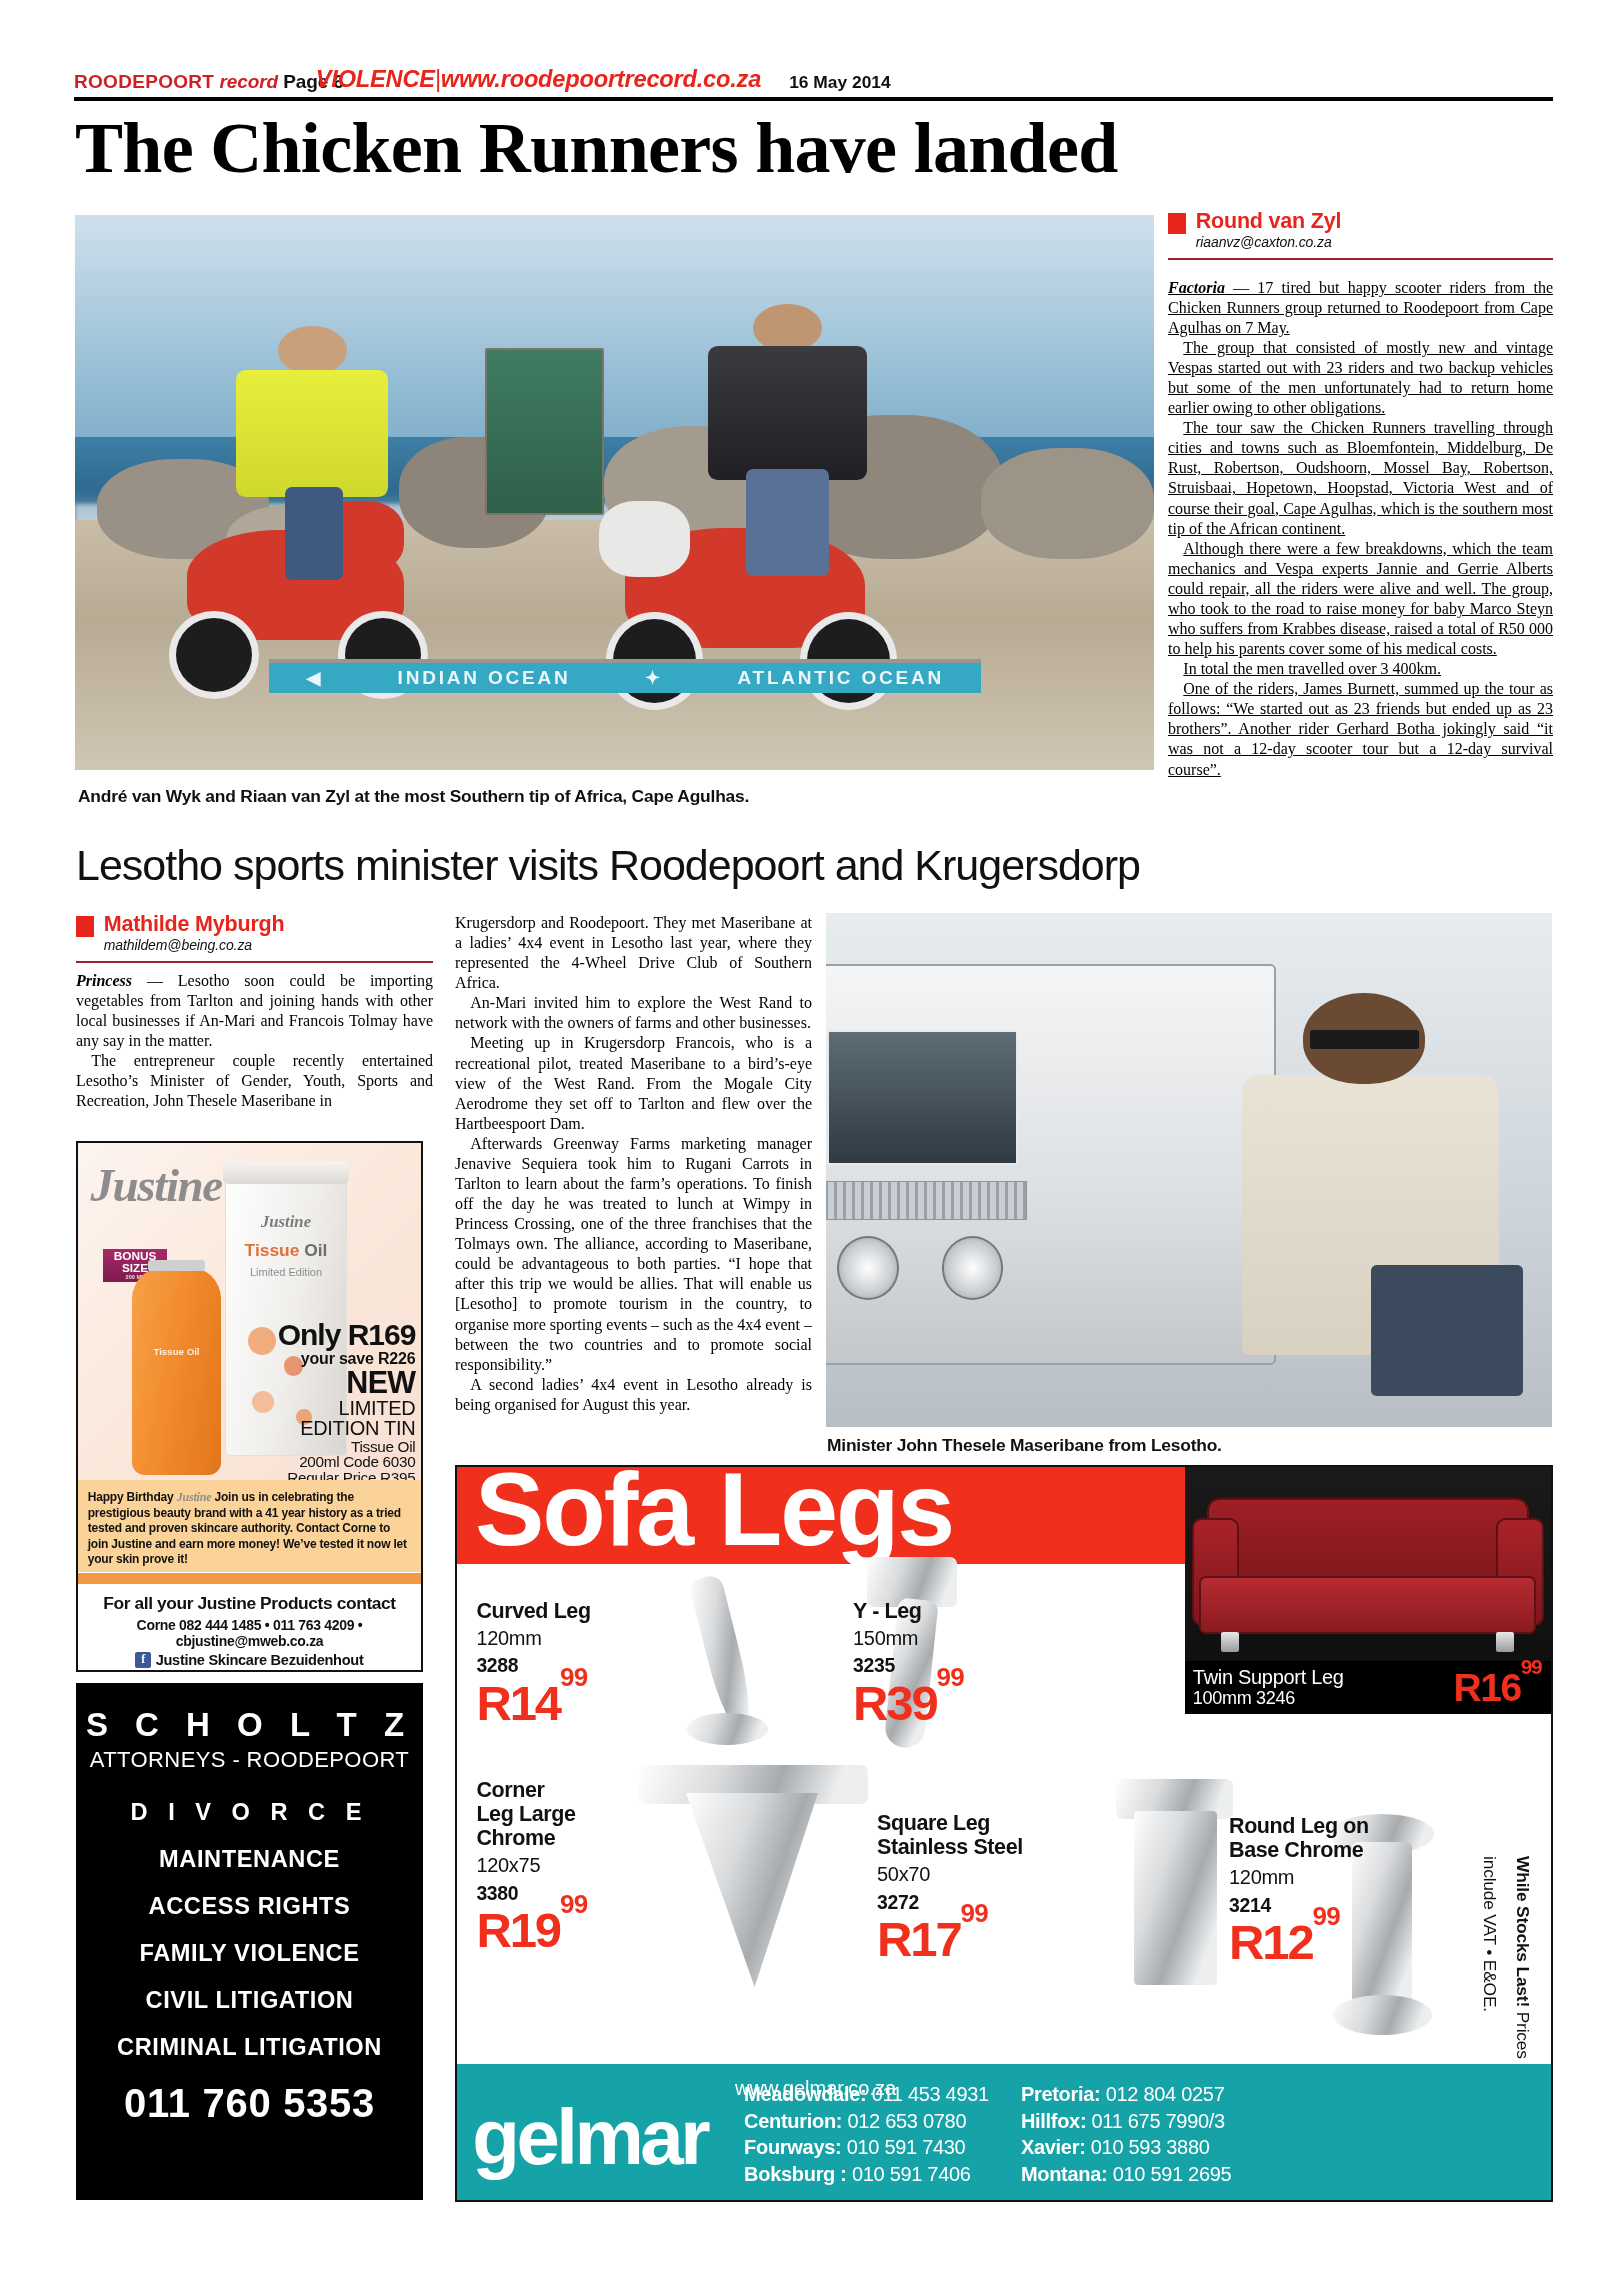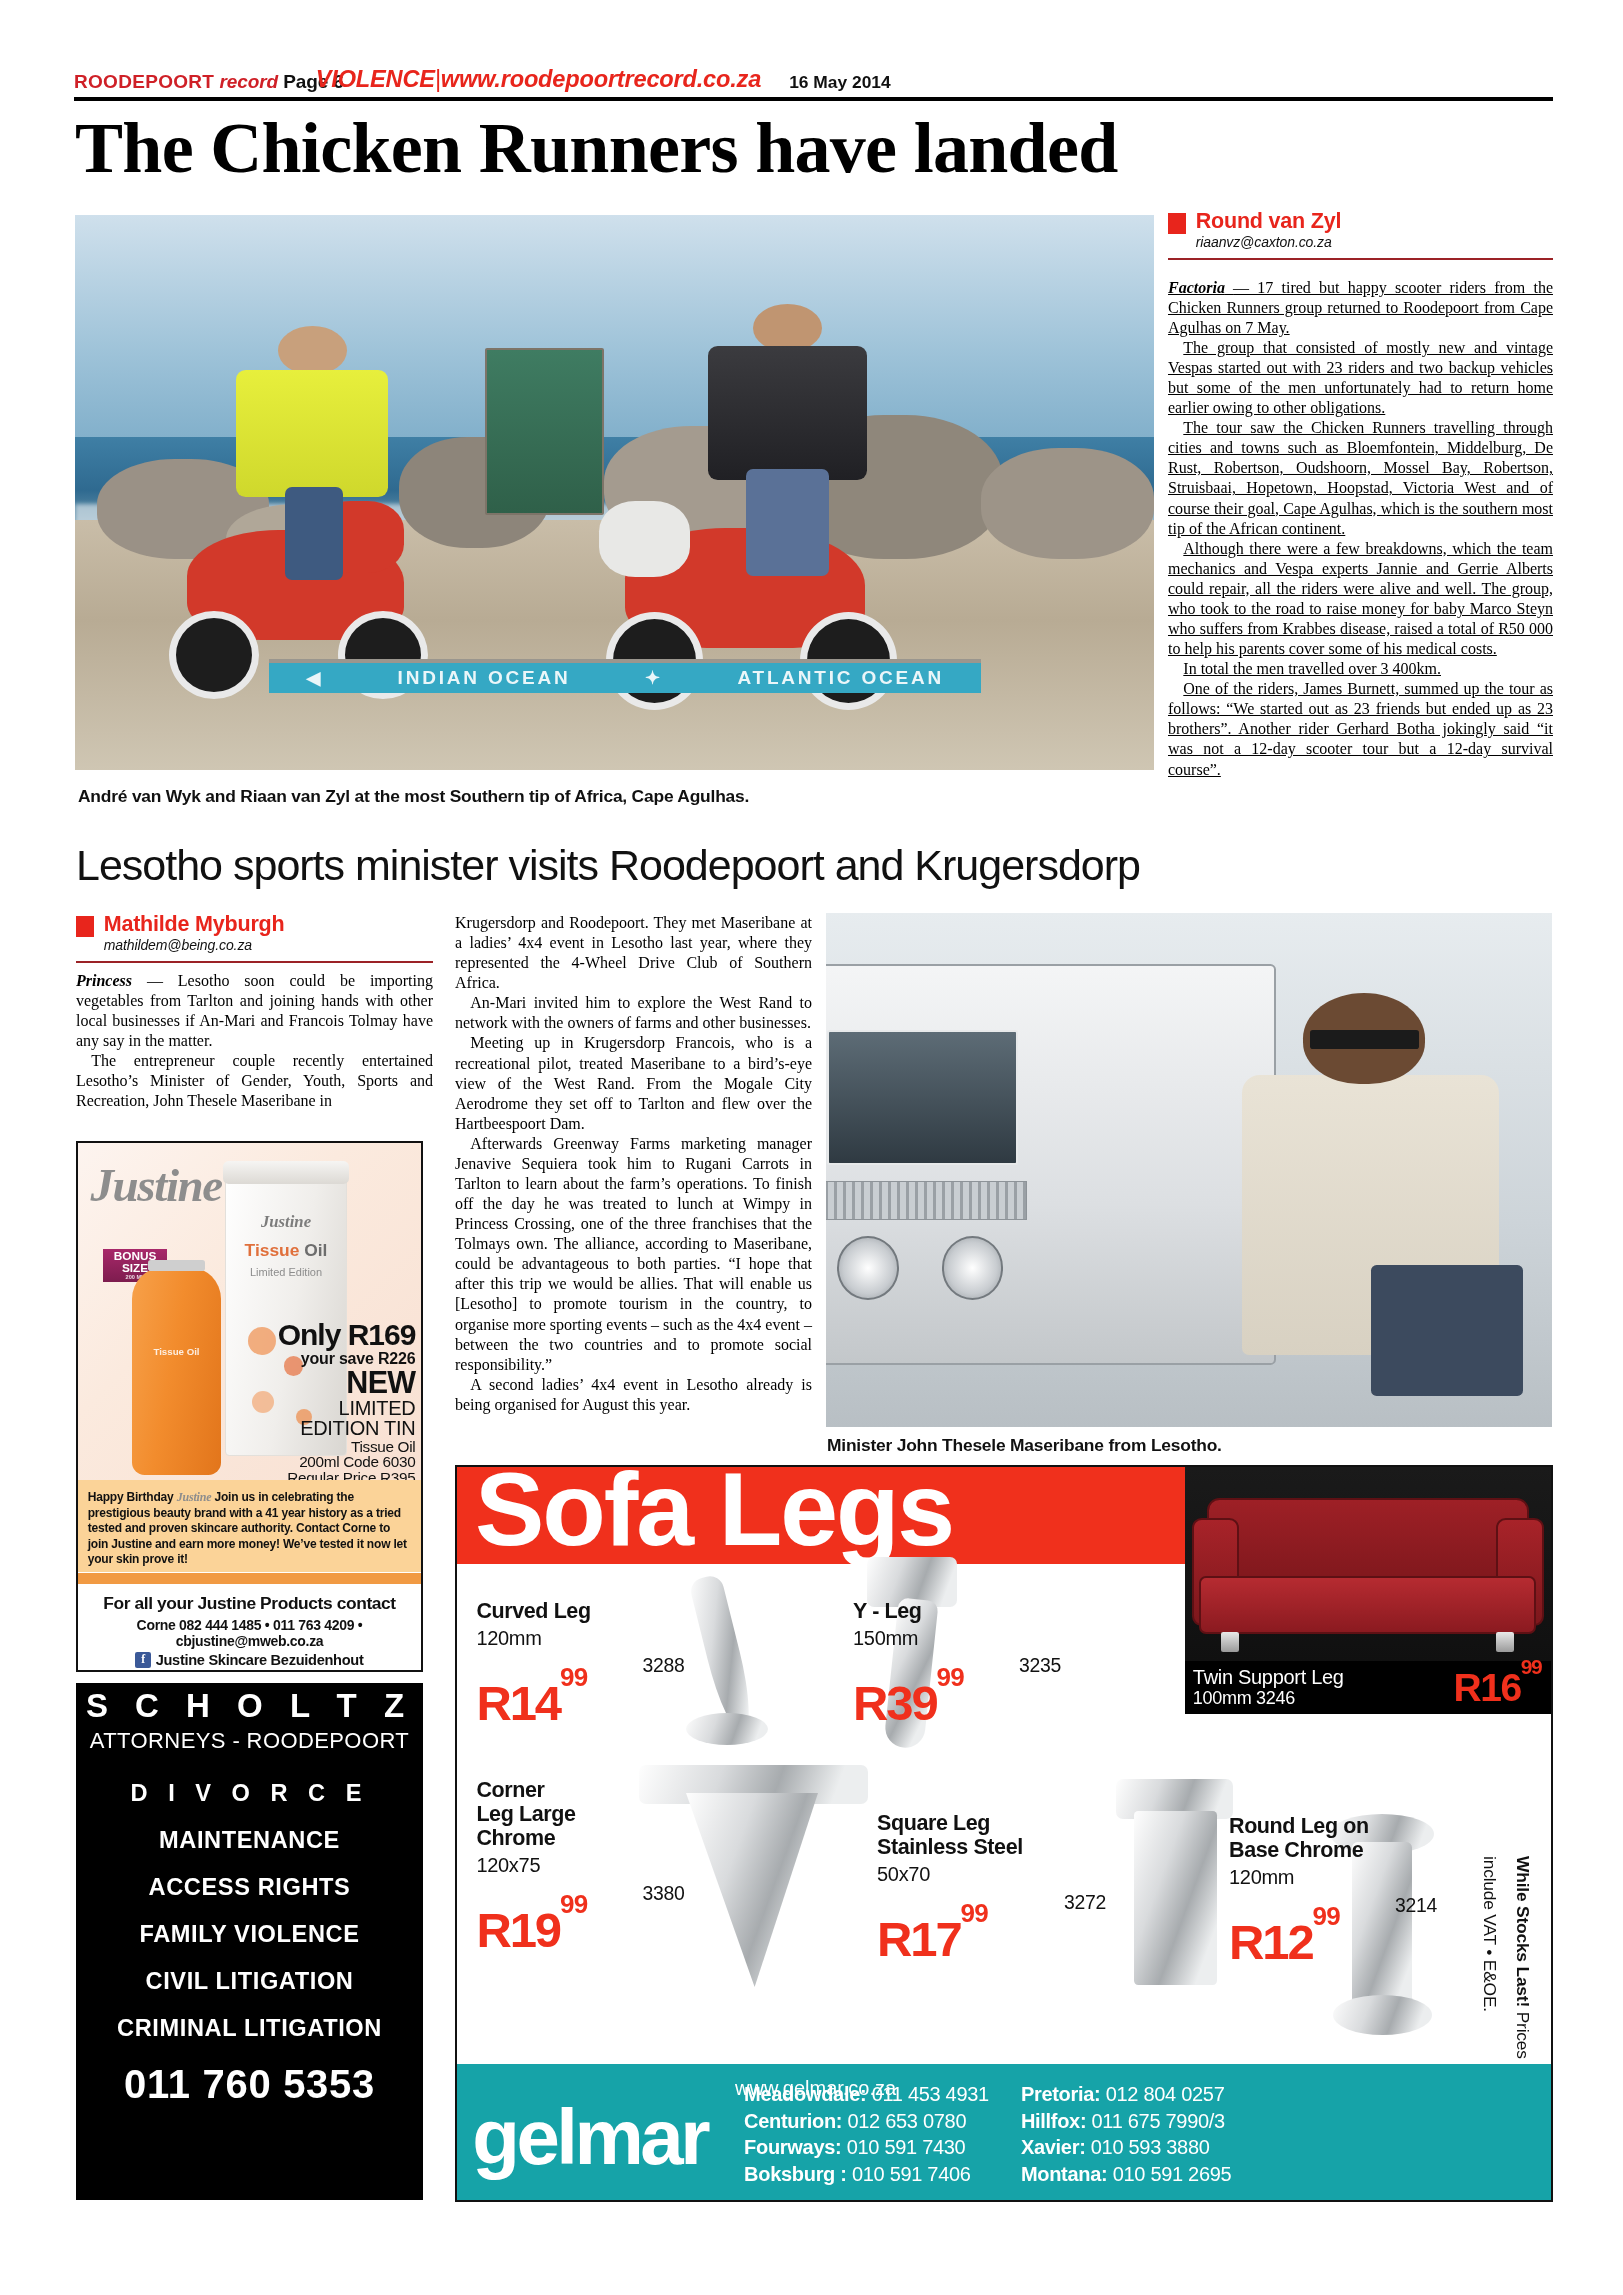--- a/index.html
+++ b/index.html
@@ -216,21 +216,21 @@
   .j-c1 { font-size:17.4px; font-weight:800; color:#111; letter-spacing:-0.4px;}
   .j-c2 { font-size:14px; font-weight:800; color:#111; letter-spacing:-0.3px; margin-top:3.5px;}
   .j-c3 { font-size:14.6px; font-weight:800; color:#111; letter-spacing:-0.3px; margin-top:2.8px;
           display:flex; align-items:center; justify-content:center; gap:4.9px;}
   .fb-icon { width:15.3px; height:15.3px; background:#3b5998; color:#fff; border-radius:2.1px;
              font-size:11.8px; font-weight:800; line-height:15.3px; font-family:"Liberation Serif",serif;}
 
   
   .scholtz {
     position:absolute; left:76px; top:1683px; width:347px; height:517px;
-    background:#000; color:#fff; text-align:center; padding-top:4px;
+    background:#000; color:#fff; text-align:center; padding-top:23px;
   }
   .s-name { font-size:33px; font-weight:700; letter-spacing:9px; }
   .s-sub  { font-size:22px; font-weight:400; letter-spacing:0.4px; margin-top:2.8px;}
   .s-list { margin-top:26px; }
   .s-item { font-size:23.6px; font-weight:700; letter-spacing:0.6px; margin-bottom:20px;}
   .s-item.spaced { letter-spacing:7px; }
   .s-phone { font-size:40px; font-weight:800; letter-spacing:0.7px; margin-top:5.6px;}
 
   
   .gelmar {
@@ -270,21 +270,21 @@
     background:#000; display:flex; align-items:center; padding-left:8.3px; gap:7px;
   }
   .g-twin-txt { color:#fff; font-size:20px; font-weight:400; line-height:1.08; letter-spacing:-0.3px;}
   .g-twin-txt .small { font-size:18px; }
   .g-twin-price { color:#f0301c; font-size:39px; font-weight:800; letter-spacing:-1.4px; margin-left:auto; margin-right:9.7px;}
   .g-twin-price sup { font-size:21px; top:-12.5px; position:relative;}
 
   .prod { position:absolute; }
   .prod .pname { font-size:21.5px; font-weight:700; color:#111; line-height:1.12; letter-spacing:-0.4px;}
   .prod .pdim  { font-size:20px; font-weight:400; color:#111; margin-top:4.2px; letter-spacing:-0.3px;}
-  .prod .pcode { font-size:19.4px; font-weight:400; color:#111; margin-top:4.2px; letter-spacing:-0.3px;text-align:right;}
+  .prod .pcode { font-size:19.4px; font-weight:700; color:#111; margin-top:4.2px; letter-spacing:-0.3px;}
   .prod .pprice{ font-size:49px; font-weight:800; color:#f0301c; letter-spacing:-2.1px; margin-top:1.4px; line-height:1;}
   .prod .pprice sup { font-size:26px; position:relative; top:-16.7px; letter-spacing:-0.7px;}
 
   .legimg { position:absolute; }
   .leg-metal { background:linear-gradient(110deg,#fefefe,#d9dbdd 35%,#a7abae 60%,#eceeef 85%); }
 
   .g-vat {
     position:absolute; right:12.5px; top:389px; width:37px; height:208px;
     writing-mode:vertical-rl; text-orientation:mixed;
     font-size:17.4px; font-weight:700; color:#111; letter-spacing:-0.2px;

